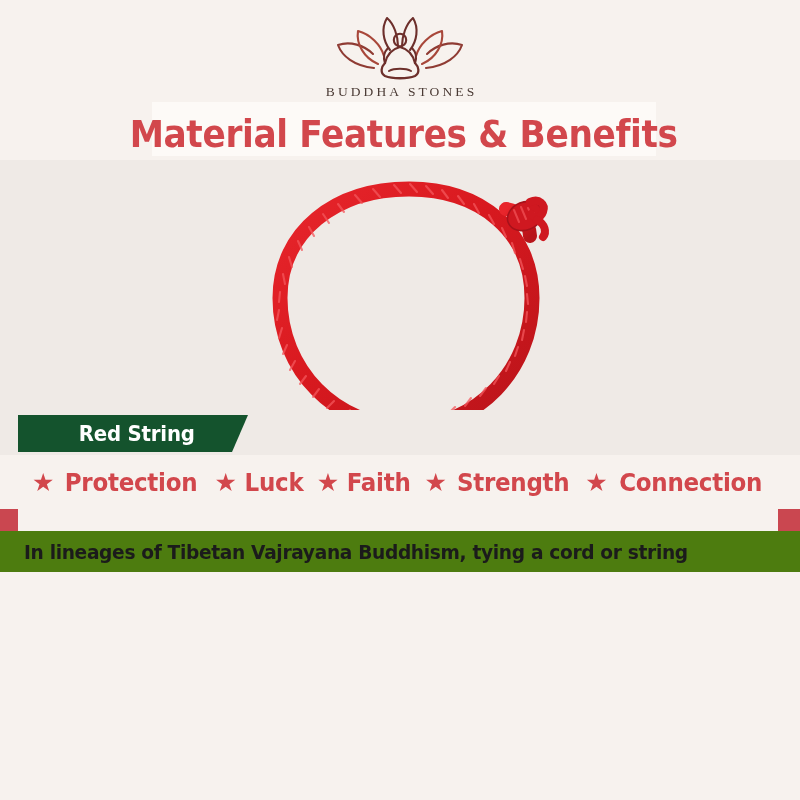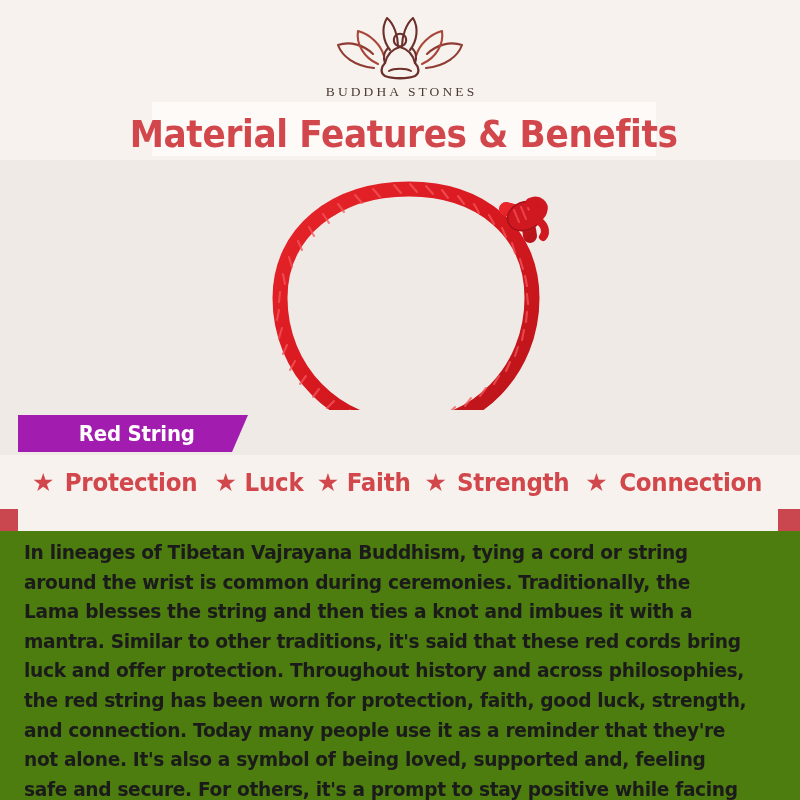--- a/index.html
+++ b/index.html
@@ -10,21 +10,21 @@
     width: 800px;
     height: 800px;
     font-family: "Liberation Sans", sans-serif;
     background: #f7f2ee;
     overflow: hidden;
   }
 
   #infographic {
     position: relative;
     width: 800px;
-    height: 800px;
+    height: 572px;
     background: #f7f2ee;
     overflow: hidden;
   }
 
   
   .band-top-right {
     position: absolute;
     top: 0;
     left: 213px;
     width: 587px;
@@ -130,21 +130,21 @@
     width: 800px;
     height: 45px;
     background: #efeae6;
   }
   .badge {
     position: absolute;
     left: 18px;
     top: 5px;
     width: 230px;
     height: 37px;
-    background: #a21caf;
+    background: #14532d;
     clip-path: polygon(0 0, 100% 0, calc(100% - 16px) 100%, 0 100%);
     display: flex;
     align-items: center;
   }
   .badge-label {
     margin-left: 57px;
     font-family: "DejaVu Sans", sans-serif;
     font-weight: bold;
     font-size: 21px;
     color: #ffffff;

